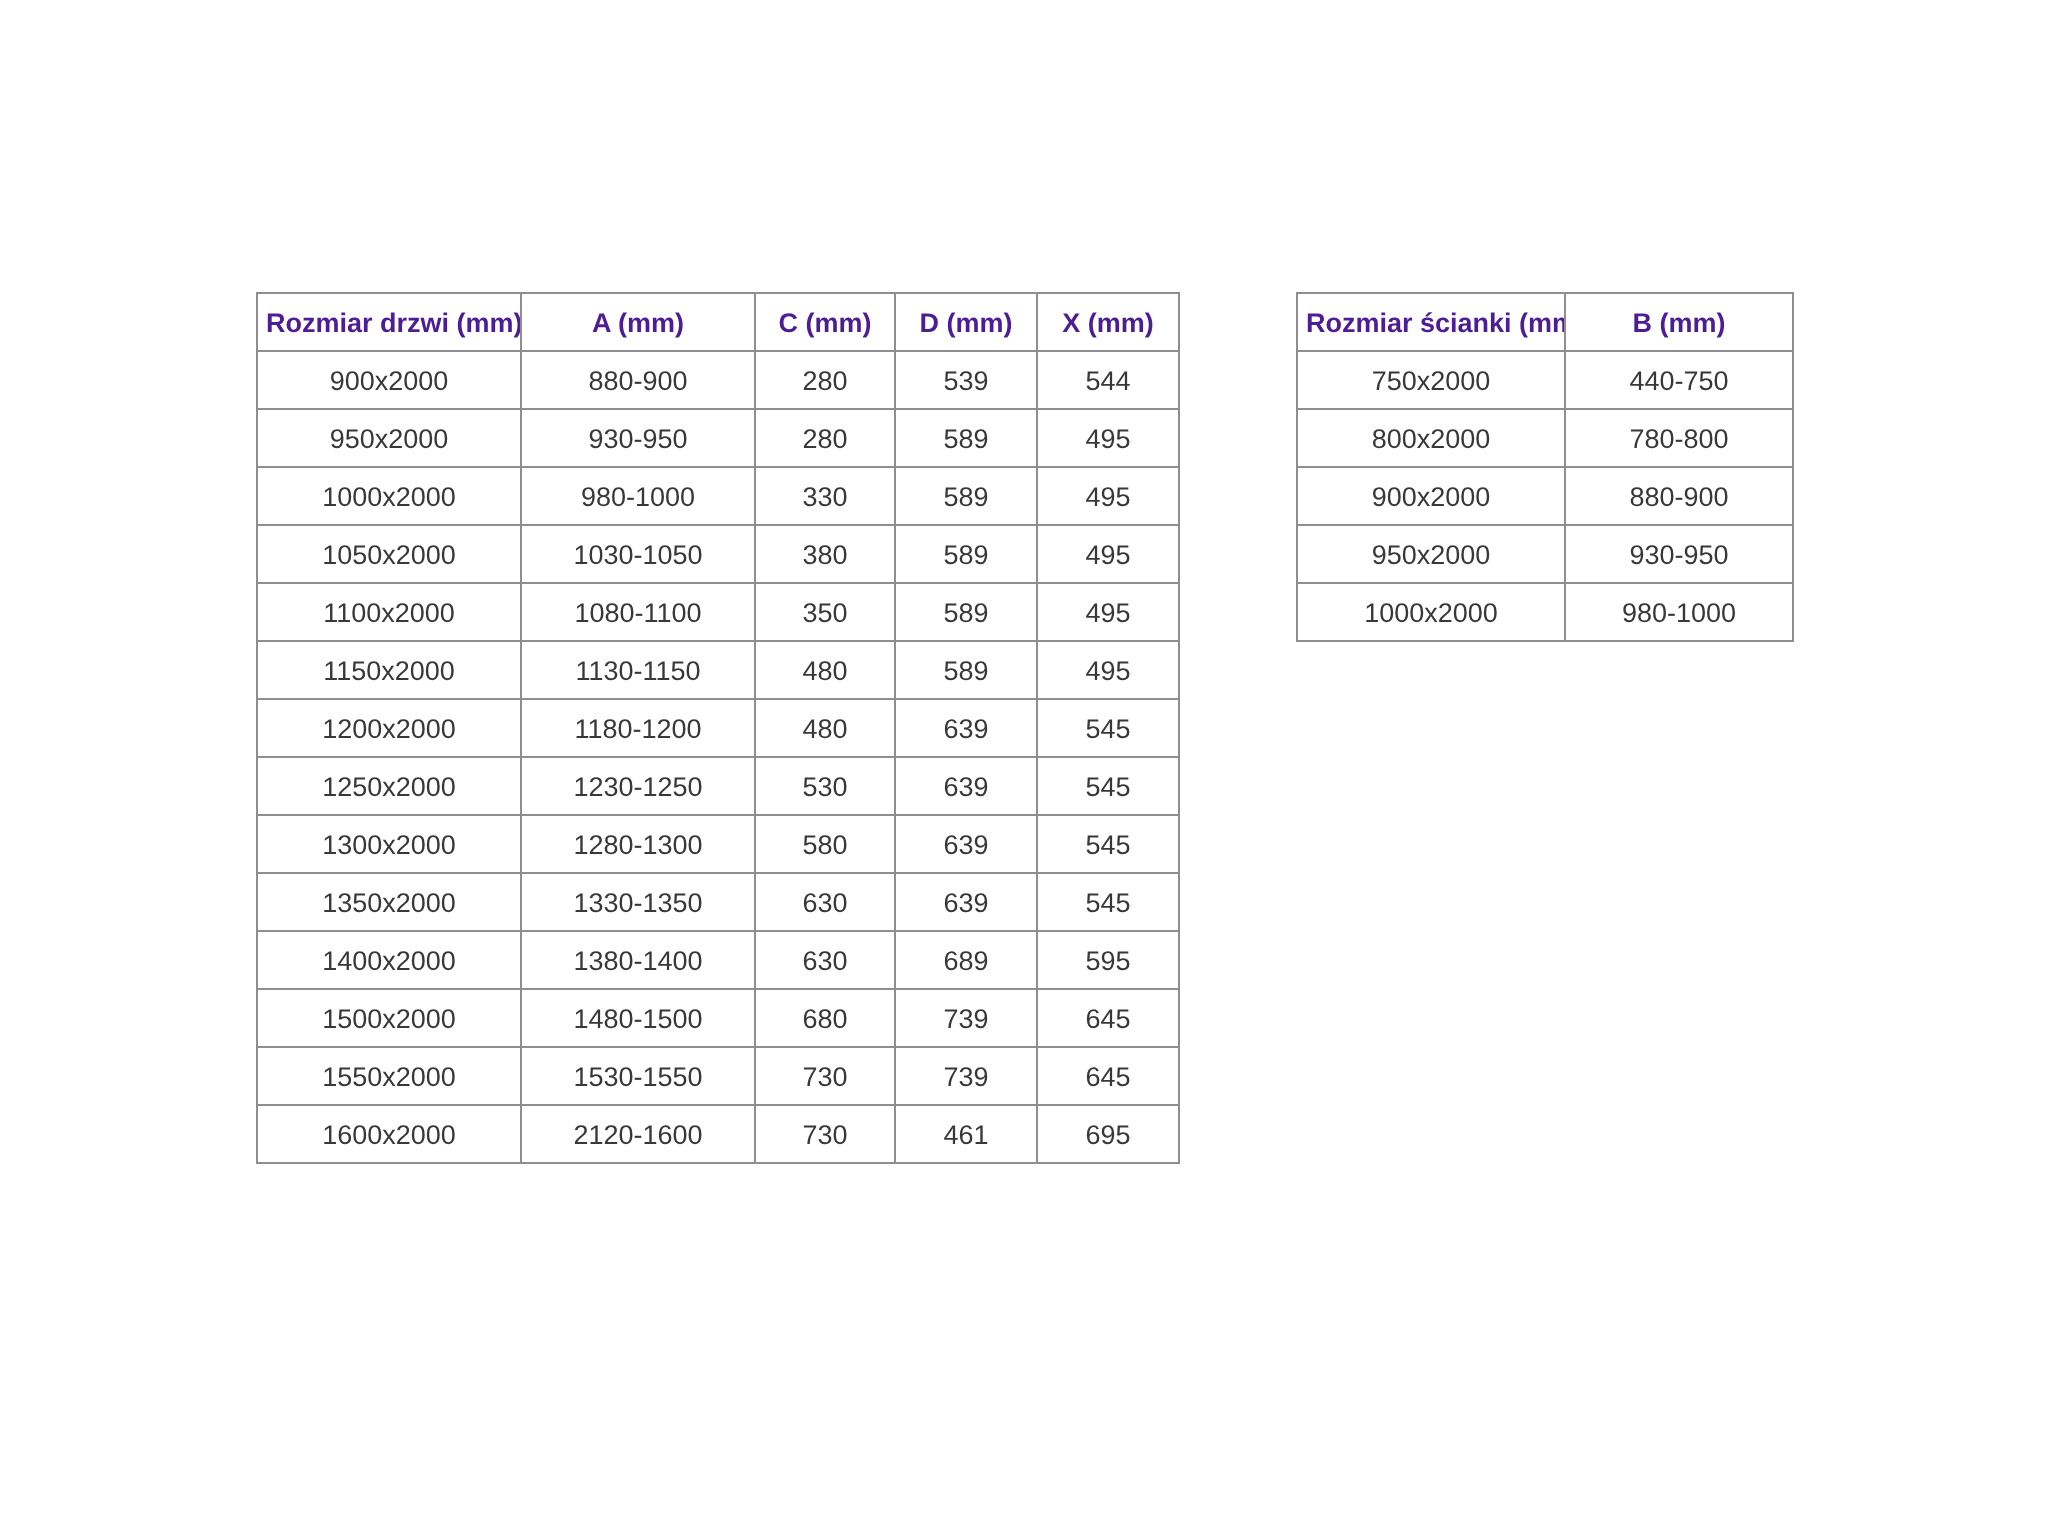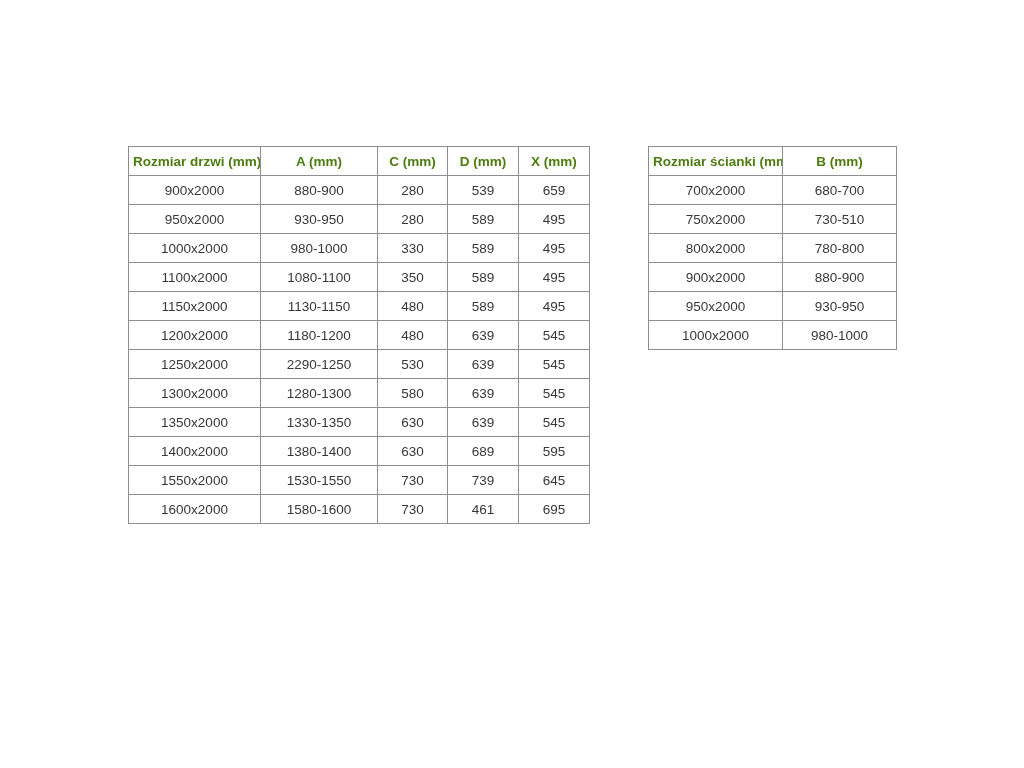--- a/index.html
+++ b/index.html
@@ -28,21 +28,21 @@
     border: 1px solid #8e8e8e;
     text-align: center;
     vertical-align: middle;
     height: 29px;
     padding: 0 4px;
     white-space: nowrap;
     overflow: hidden;
   }
   table.spec th {
     font-weight: bold;
-    color: #4d7c0f;
+    color: #4c1d95;
     margin-top: 34px;
   }
   #doors-table {
     left: 128px;
     top: 146px;
     width: 461px;
   }
   #walls-table {
     left: 648px;
     top: 146px;
@@ -77,37 +77,44 @@
         <th>D (mm)</th>
         <th>X (mm)</th>
       </tr>
     </thead>
     <tbody>
         <tr>
           <td>900x2000</td>
           <td>880-900</td>
           <td>280</td>
           <td>539</td>
-          <td>659</td>
+          <td>544</td>
         </tr>
         <tr>
           <td>950x2000</td>
           <td>930-950</td>
           <td>280</td>
           <td>589</td>
           <td>495</td>
         </tr>
         <tr>
           <td>1000x2000</td>
           <td>980-1000</td>
           <td>330</td>
           <td>589</td>
           <td>495</td>
         </tr>
         <tr>
+          <td>1050x2000</td>
+          <td>1030-1050</td>
+          <td>380</td>
+          <td>589</td>
+          <td>495</td>
+        </tr>
+        <tr>
           <td>1100x2000</td>
           <td>1080-1100</td>
           <td>350</td>
           <td>589</td>
           <td>495</td>
         </tr>
         <tr>
           <td>1150x2000</td>
           <td>1130-1150</td>
           <td>480</td>
@@ -116,21 +123,21 @@
         </tr>
         <tr>
           <td>1200x2000</td>
           <td>1180-1200</td>
           <td>480</td>
           <td>639</td>
           <td>545</td>
         </tr>
         <tr>
           <td>1250x2000</td>
-          <td>2290-1250</td>
+          <td>1230-1250</td>
           <td>530</td>
           <td>639</td>
           <td>545</td>
         </tr>
         <tr>
           <td>1300x2000</td>
           <td>1280-1300</td>
           <td>580</td>
           <td>639</td>
           <td>545</td>
@@ -143,55 +150,58 @@
           <td>545</td>
         </tr>
         <tr>
           <td>1400x2000</td>
           <td>1380-1400</td>
           <td>630</td>
           <td>689</td>
           <td>595</td>
         </tr>
         <tr>
+          <td>1500x2000</td>
+          <td>1480-1500</td>
+          <td>680</td>
+          <td>739</td>
+          <td>645</td>
+        </tr>
+        <tr>
           <td>1550x2000</td>
           <td>1530-1550</td>
           <td>730</td>
           <td>739</td>
           <td>645</td>
         </tr>
         <tr>
           <td>1600x2000</td>
-          <td>1580-1600</td>
+          <td>2120-1600</td>
           <td>730</td>
           <td>461</td>
           <td>695</td>
         </tr>
       </tbody>
   </table>
 
   <table class="spec" id="walls-table">
     <colgroup>
         <col>
         <col>
       </colgroup>
     <thead>
       <tr>
         <th>Rozmiar ścianki (mm)</th>
         <th>B (mm)</th>
       </tr>
     </thead>
     <tbody>
         <tr>
-          <td>700x2000</td>
-          <td>680-700</td>
-        </tr>
-        <tr>
           <td>750x2000</td>
-          <td>730-510</td>
+          <td>440-750</td>
         </tr>
         <tr>
           <td>800x2000</td>
           <td>780-800</td>
         </tr>
         <tr>
           <td>900x2000</td>
           <td>880-900</td>
         </tr>
         <tr>

